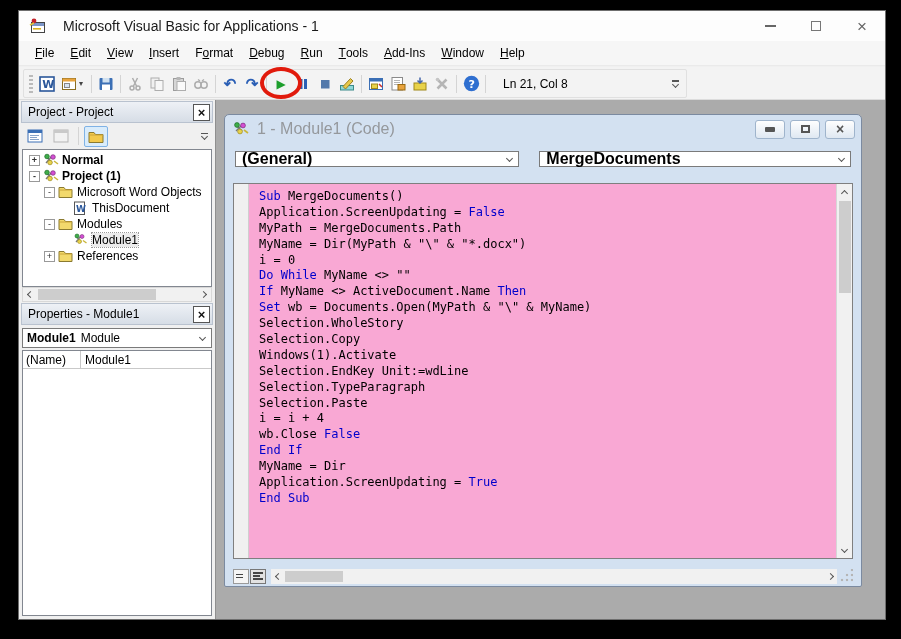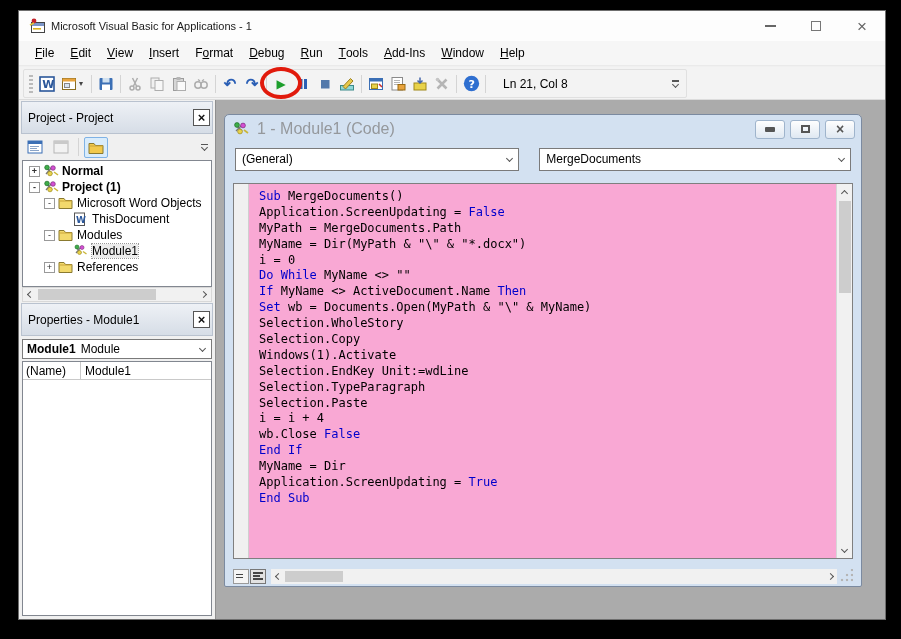--- a/index.html
+++ b/index.html
@@ -7,21 +7,21 @@
               font-family:"Liberation Sans", sans-serif; }
 
   
   #main-window { position:absolute; left:18px; top:10px; width:868px; height:610px;
                  background:#f0f0f0; border:1px solid #6e6e6e; }
 
   
   #titlebar { position:absolute; left:0; top:0; width:100%; height:30px; background:#fdfdfd;
               display:flex; align-items:center; }
   #titlebar .app-icon { width:18px; height:16px; margin-left:10px; }
-  #titlebar .title-text { margin-left:4px; font-size:11px; color:#1a1a1a; }
+  #titlebar .title-text { margin-left:16px; font-size:14px; color:#1a1a1a; }
   #win-controls { margin-left:auto; display:flex; height:100%; }
   .win-ctl { width:46px; height:100%; display:flex; align-items:center; justify-content:center; }
   .glyph-min { width:11px; height:1.5px; background:#666; display:inline-block; }
   .glyph-max { width:10px; height:10px; border:1.5px solid #777; display:inline-block; }
   .glyph-close { font-size:17px; color:#666; line-height:1; }
 
   
   #menubar { position:absolute; left:0; top:30px; width:100%; height:25px; background:#f6f6f6;
              display:flex; align-items:stretch; padding-left:8px; border-bottom:1px solid #eaeaea; }
   .menu-item { font-size:12px; color:#000; padding:0 8px; display:flex; align-items:center; cursor:default; }
@@ -49,21 +49,21 @@
   .chev.down { transform:rotate(45deg); margin-top:-2px; }
   .chev.up { transform:rotate(-135deg); margin-top:3px; }
   .chev.left { transform:rotate(135deg); }
   .chev.right { transform:rotate(-45deg); }
 
   
   #client { position:absolute; left:0; top:88px; width:866px; height:520px; border-top:1px solid #dcdcdc; }
 
   
   #dock { position:absolute; left:0; top:0; width:196px; height:100%; background:#f0f0f0; }
-  .panel-header { height:33px; background:linear-gradient(#eef1f6,#d6dde6); border:1px solid #b9c2cf;
+  .panel-header { height:22px; background:linear-gradient(#eef1f6,#d6dde6); border:1px solid #b9c2cf;
                   display:flex; align-items:center; padding:0 2px 0 6px; }
   .panel-header .ph-title { font-size:12px; color:#000; flex:1; }
   .panel-close { width:17px; height:17px; background:#fff; border:1px solid #555; display:flex;
                  align-items:center; justify-content:center; font-size:13px; font-weight:bold; color:#111; }
 
   #project-panel { position:absolute; left:2px; top:1px; width:192px; height:201px; display:flex; flex-direction:column; }
   #project-toolbar { height:26px; display:flex; align-items:center; padding:2px 2px; gap:2px; background:#f0f0f0; }
   .pp-btn { width:24px; height:21px; display:flex; align-items:center; justify-content:center; border-radius:2px; }
   .pp-btn.active { background:#d9ecfb; border:1px solid #7fb2e5; }
   #tree-box { flex:1; margin:0 1px; background:#fff; border:1px solid #828790; overflow:hidden; padding-top:2px; }
@@ -102,22 +102,22 @@
                  border:1px solid #7b8aa0; border-radius:5px 5px 2px 2px; display:flex; flex-direction:column; }
   #cw-titlebar { height:28px; display:flex; align-items:center; padding:0 6px 0 8px; }
   #cw-titlebar .cw-title { font-size:16px; color:#95989c; margin-left:6px; flex:1; }
   .cw-ctl { width:30px; height:19px; background:linear-gradient(#fefefe,#dfe8f2); border:1px solid #9fb4cc;
             border-radius:3px; margin-left:5px; display:flex; align-items:center; justify-content:center; }
   .cw-min-glyph { width:10px; height:5px; background:#555; border-radius:1px; }
   .cw-rest-glyph { width:9px; height:8px; border:2px solid #555; }
   .cw-close-glyph { font-size:14px; font-weight:bold; color:#555; line-height:1; }
 
   #cw-combos { height:32px; display:flex; align-items:center; padding:0 10px; gap:20px; }
-  .combo { height:23px; background:#fff; border:1px solid #7a7a7a; display:flex; align-items:center;
-           font-size:12px; font-weight:normal; color:#000; padding:0 6px; }
+  .combo { height:16px; background:#fff; border:1px solid #7a7a7a; display:flex; align-items:center;
+           font-size:16px; font-weight:bold; color:#000; padding:0 6px; }
   .combo .chev { margin-left:auto; }
   #combo-left { width:290px; }
   #combo-right { width:318px; }
 
   #code-region { flex:1; margin:8px 8px; border:1px solid #7f7f7f; background:#f9a8d4; display:flex; overflow:hidden; }
   #code-margin { width:15px; background:#f0f0f0; border-right:1px solid #cfcfcf; }
   #code-text { flex:1; padding:5px 0 0 10px; font-family:"DejaVu Sans Mono", monospace;
                font-size:12px; color:#000; overflow:hidden; }
   .code-line { height:15.9px; white-space:pre; }
   .kw { color:#0000cc; }

